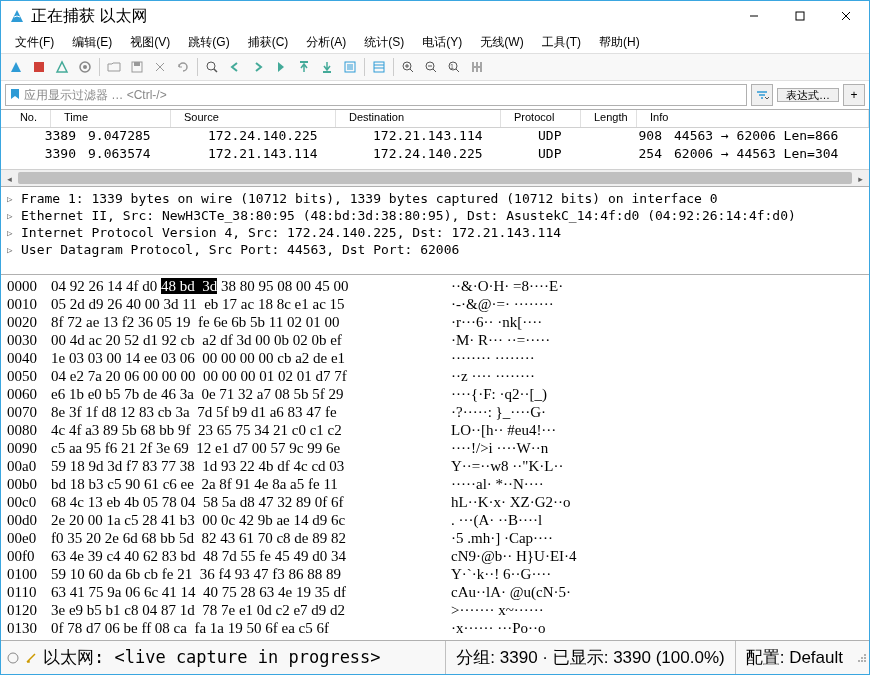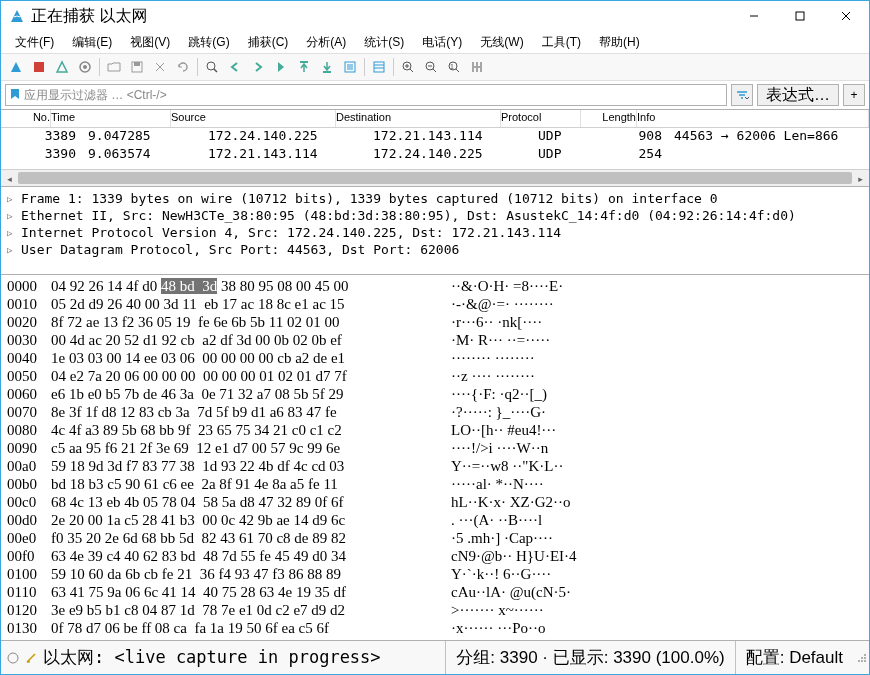--- a/index.html
+++ b/index.html
@@ -11,25 +11,25 @@
 .winbtn { width: 46px; display: flex; align-items: center; justify-content: center; }
 .menubar { height: 22px; display: flex; align-items: center; padding: 0 6px; gap: 2px; }
 .menuitem { padding: 2px 8px; font-size: 12px; }
 .toolbar { height: 28px; display: flex; align-items: center; padding: 0 4px; gap: 1px; border-top: 1px solid #e0e0e0; border-bottom: 1px solid #e0e0e0; background: #f8f8f8; }
 .tbtn { width: 22px; height: 22px; display: flex; align-items: center; justify-content: center; border-radius: 2px; }
 .tsep { width: 1px; height: 18px; background: #ccc; margin: 0 2px; }
 .filterbar { height: 28px; display: flex; align-items: center; padding: 2px 4px; gap: 4px; }
 .filterinput { flex: 1; height: 22px; border: 1px solid #b0b0b0; padding: 0 4px; font-size: 12px; color: #888; display: flex; align-items: center; gap: 4px; background: #fff; }
 .filterinput .bm { color: #1a73e8; }
 .filter-dd { width: 22px; height: 22px; border: 1px solid #b0b0b0; background: #f0f0f0; display: flex; align-items: center; justify-content: center; }
-.expr-btn { height: 22px; padding: 0 8px; border: 1px solid #b0b0b0; background: #f0f0f0; font-size: 16px; display: flex; align-items: center; }
+.expr-btn { height: 14px; padding: 0 8px; border: 1px solid #b0b0b0; background: #f0f0f0; font-size: 11px; display: flex; align-items: center; }
 .plus-btn { width: 22px; height: 22px; border: 1px solid #b0b0b0; background: #f0f0f0; display: flex; align-items: center; justify-content: center; }
 .packet-list { border-top: 1px solid #b0b0b0; border-bottom: 1px solid #b0b0b0; display: flex; flex-direction: column; height: 78px; }
 .pl-header { display: flex; background: #fff; border-bottom: 1px solid #d0d0d0; font-size: 11px; height: 18px; }
-.pl-header > div { padding: 1px 0; border-right: 1px solid #e0e0e0; overflow: hidden; white-space: nowrap; }
+.pl-header > div { padding: 1px 13px; border-right: 1px solid #e0e0e0; overflow: hidden; white-space: nowrap; }
 .pl-body { flex: 1; overflow: hidden; font-family: Consolas, monospace; font-size: 13px; margin-left: 31px; }
 .pl-row { display: flex; height: 18px; }
 .pl-row > div { padding: 0 6px; overflow: hidden; white-space: nowrap; }
 .pl-row.r0 { background: #fff; }
 .pl-row.r1 { background: #fff; }
 .pl-scroll-h { height: 17px; background: #f0f0f0; border-top: 1px solid #d0d0d0; position: relative; }
 .pl-scroll-h .thumb { position: absolute; left: 17px; top: 2px; right: 17px; bottom: 2px; background: #c0c0c0; border-radius: 2px; }
 .pl-scroll-h .arr { position: absolute; top: 0; width: 17px; height: 17px; display: flex; align-items: center; justify-content: center; font-size: 9px; color: #606060; }
 .col-no { width: 50px; text-align: right; }
 .col-time { width: 120px; }
@@ -39,21 +39,21 @@
 .col-len { width: 56px; text-align: right; }
 .col-info { flex: 1; }
 .details { font-family: Consolas, monospace; font-size: 13px; padding: 3px 0; border-bottom: 1px solid #b0b0b0; height: 88px; overflow: hidden; }
 .detail-line { padding: 1px 6px; display: flex; align-items: center; gap: 4px; }
 .detail-line .tri { font-size: 9px; color: #606060; width: 10px; }
 .hexpane { flex: 1; font-family: Liberation Serif, serif; font-size: 15px; overflow-y: scroll; overflow-x: hidden; padding: 2px 6px; line-height: 18px; white-space: pre; }
 .hex-row { display: flex; }
 .hex-off { width: 44px; color: #000; }
 .hex-bytes { width: 400px; }
 .hex-ascii { flex: 1; color: #000; }
-.sel { background: #737373; color: #fff; }
+.sel { background: #000000; color: #fff; }
 .statusbar { height: 34px; border-top: 1px solid #b0b0b0; display: flex; align-items: center; font-size: 17px; background: #f8f8f8; }
 .statusbar .sb-left { flex: 1; display: flex; align-items: center; padding: 0 6px; gap: 6px; font-family: Consolas, monospace; }
 .statusbar .sb-seg { padding: 0 10px; border-left: 1px solid #c0c0c0; height: 100%; display: flex; align-items: center; }
 .grip { width: 16px; display: flex; align-items: flex-end; justify-content: flex-end; padding: 2px; }
 ::-webkit-scrollbar { width: 17px; height: 17px; }
 ::-webkit-scrollbar-track { background: #f0f0f0; }
 ::-webkit-scrollbar-thumb { background: #c0c0c0; }
 ::-webkit-scrollbar-button { background: #f0f0f0; height: 17px; }
 </style>
 </head>
@@ -267,20 +267,21 @@
         <div class="col-len">908</div>
         <div class="col-info">44563 → 62006 Len=866</div>
       </div>
       <div class="pl-row r1">
         <div class="col-no">3390</div>
         <div class="col-time">9.063574</div>
         <div class="col-src">172.21.143.114</div>
         <div class="col-dst">172.24.140.225</div>
         <div class="col-proto">UDP</div>
         <div class="col-len">254</div>
+        <div class="col-info">62006 → 44563 Len=304</div>
       </div>
     </div>
   <div class="pl-scroll-h">
     <div class="arr" style="left:0">◂</div>
     <div class="thumb"></div>
     <div class="arr" style="right:0">▸</div>
   </div>
 </div>
 
 <div class="details" id="details-pane">

